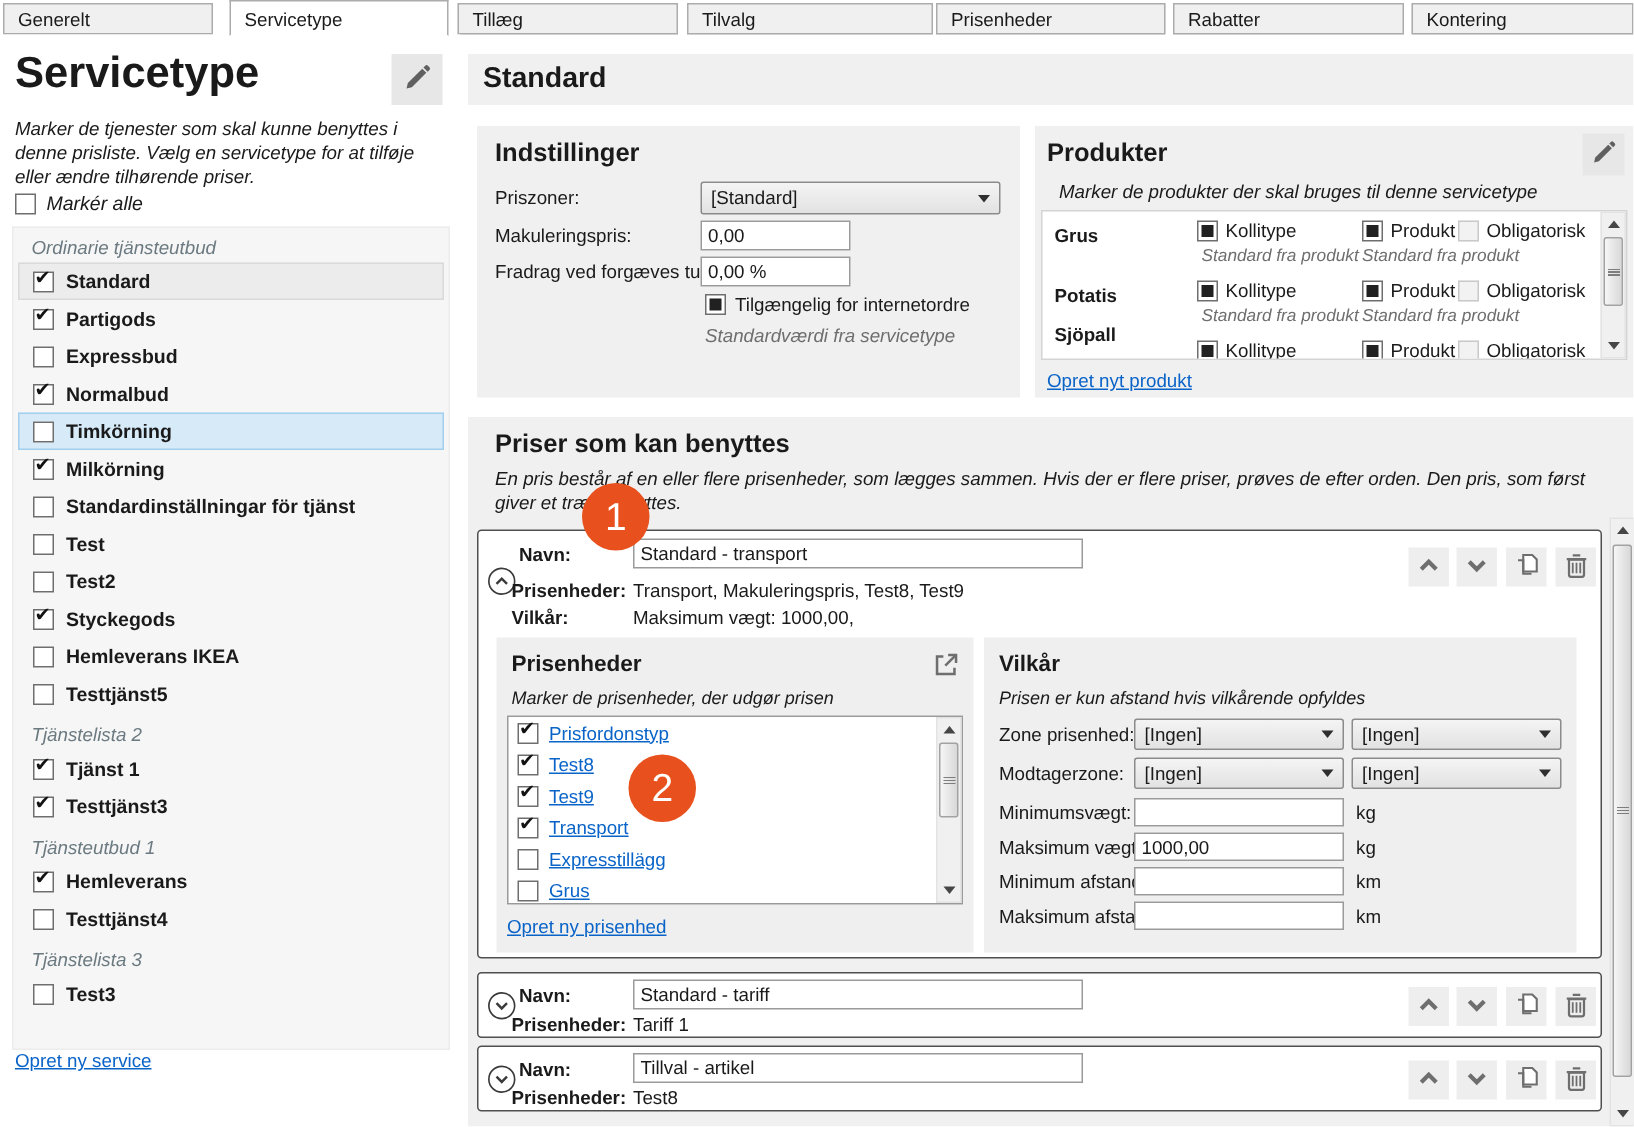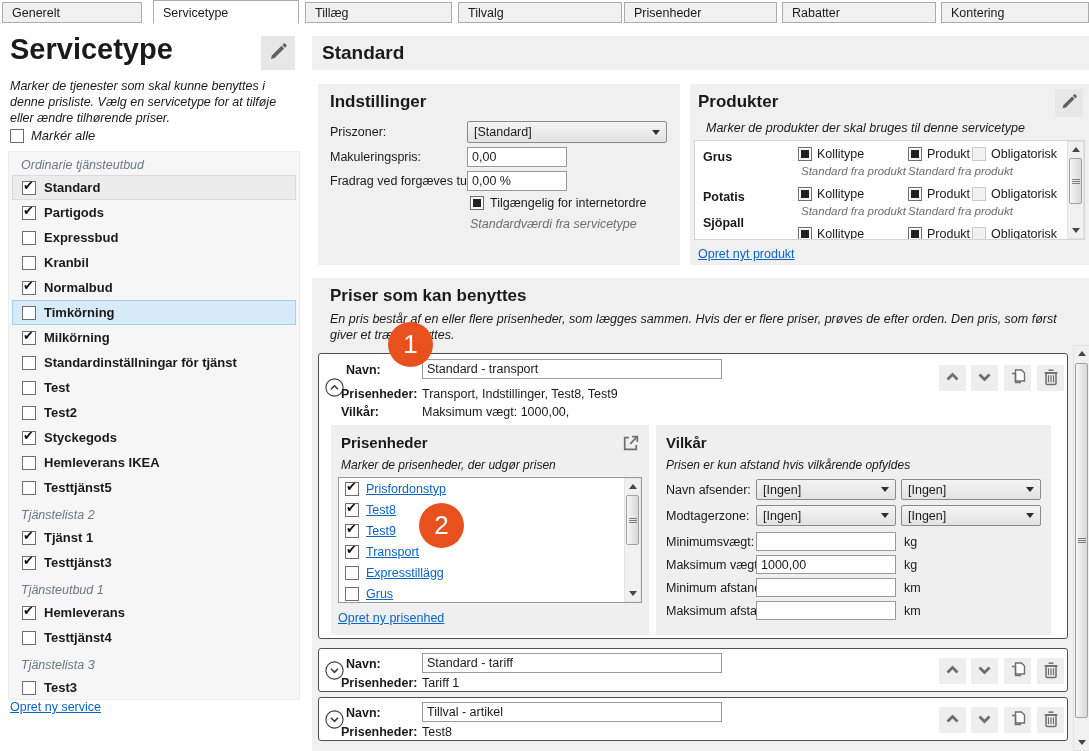--- a/index.html
+++ b/index.html
@@ -121,24 +121,20 @@
       </div>
     <div class="srow">
         <span class="cb checked"></span>
         <span>Partigods</span>
       </div>
     <div class="srow">
         <span class="cb unchecked"></span>
         <span>Expressbud</span>
       </div>
     <div class="srow">
-        <span class="cb unchecked"></span>
-        <span>Kranbil</span>
-      </div>
-    <div class="srow">
         <span class="cb checked"></span>
         <span>Normalbud</span>
       </div>
     <div class="srow highlighted">
         <span class="cb unchecked"></span>
         <span>Timkörning</span>
       </div>
     <div class="srow">
         <span class="cb checked"></span>
         <span>Milkörning</span>
@@ -303,21 +299,21 @@
       <span>
         <svg width="19" height="19" viewBox="0 0 19 19">
             <circle cx="9.5" cy="9.5" r="8.6" fill="#fff" stroke="#3a3a3a" stroke-width="1.1"></circle>
             <path d="M6 11.3 9.5 7.8 13 11.3" fill="none" stroke="#3a3a3a" stroke-width="1.6"></path>
           </svg>
       </span>
     </div>
     <div class="lblrow" style="left:27px;top:9px">Navn:</div>
     <input class="ti" style="left: 103px; top: 5px; width: 300px; height: 20px;" readonly="" value="Standard - transport">
     <div class="lblrow" style="left:22px;top:33px">Prisenheder:</div>
-    <div class="valrow" style="left:103px;top:33px">Transport, Indstillinger, Test8, Test9</div>
+    <div class="valrow" style="left:103px;top:33px">Transport, Makuleringspris, Test8, Test9</div>
     <div class="lblrow" style="left:22px;top:51px">Vilkår:</div>
     <div class="valrow" style="left:103px;top:51px">Maksimum vægt: 1000,00,</div>
 
     <div class="iconbtn" style="left:620px;top:11px">
         <span><svg width="17" height="16" viewBox="0 0 16 16">
             <path d="M3 10.5 8 5.5 13 10.5" fill="none" stroke="#6e6e6e" stroke-width="2.8"></path>
           </svg></span>
       </div>
     <div class="iconbtn" style="left:652px;top:11px">
         <span><svg width="17" height="16" viewBox="0 0 16 16">
@@ -386,21 +382,21 @@
             </div>
         </div>
       </div>
       <a class="link" style="position:absolute;left:7px;top:186px">Opret ny prisenhed</a>
     </div>
 
     <div class="subpanel" style="left:337px;width:395px">
       <div class="sub-title">Vilkår</div>
       <div class="sub-sub">Prisen er kun afstand hvis vilkårende opfyldes</div>
 
-      <div class="vrow-l" style="top:58px">Navn afsender:</div>
+      <div class="vrow-l" style="top:58px">Zone prisenhed:</div>
       <div class="dd" style="left:100px;top:54px;width:140px;height:21px">
           <span>[Ingen]</span>
           <span class="arr"></span>
         </div>
       <div class="dd" style="left:245px;top:54px;width:140px;height:21px">
           <span>[Ingen]</span>
           <span class="arr"></span>
         </div>
 
       <div class="vrow-l" style="top:84px">Modtagerzone:</div>

